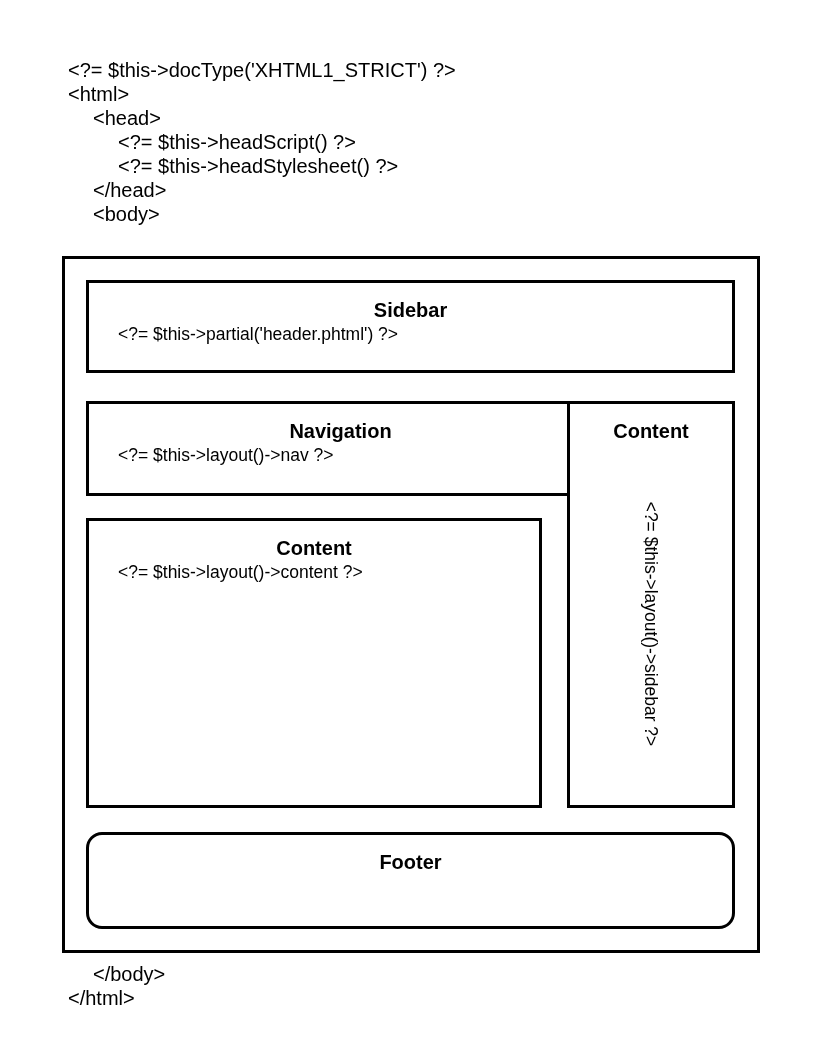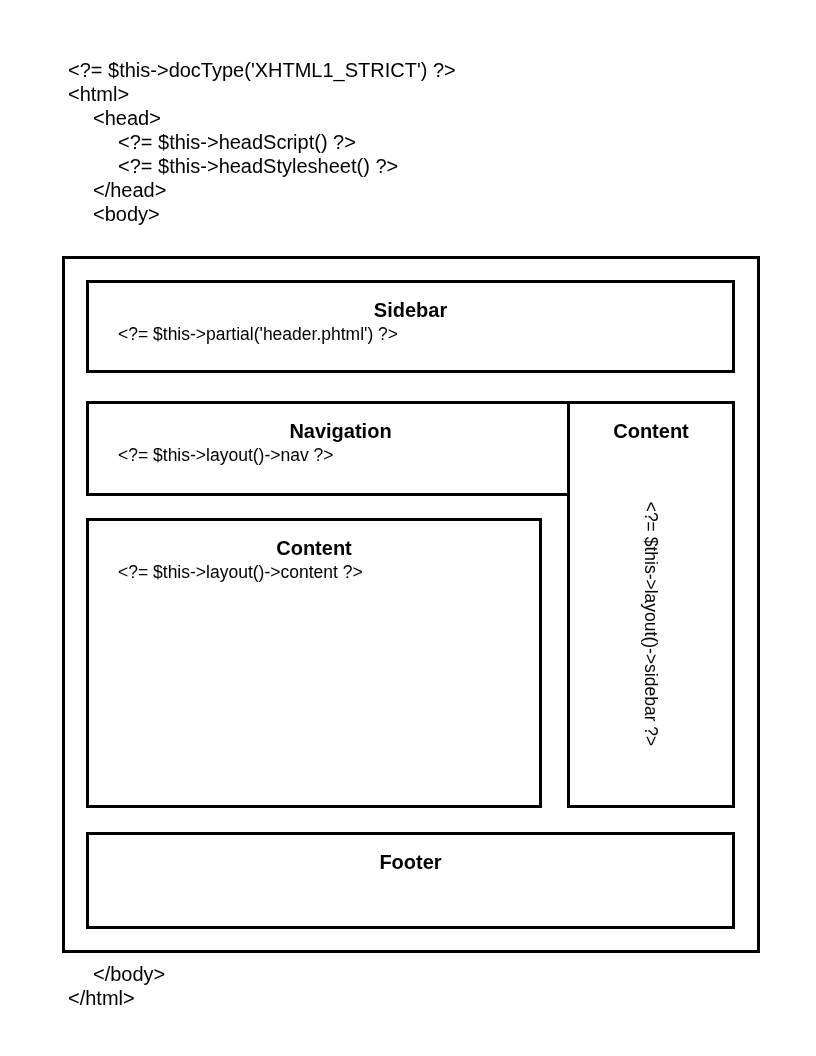--- a/index.html
+++ b/index.html
@@ -31,21 +31,21 @@
   }
   .lbox {
     position: absolute;
     border: 3px solid #000000;
     background: #ffffff;
   }
   #header-box     { left: 21px;  top: 21px;  width: 649px; height: 93px;  }
   #navigation-box { left: 21px;  top: 142px; width: 509px; height: 95px;  }
   #content-box    { left: 21px;  top: 259px; width: 456px; height: 290px; }
   #sidebar-box    { left: 502px; top: 142px; width: 168px; height: 407px; }
-  #footer-box     { left: 21px;  top: 573px; width: 649px; height: 97px;  }
+  #footer-box     { left: 21px;  top: 573px; width: 649px; height: 97px; border-radius: 16px;  }
 
   .box-title {
     text-align: center;
     font-weight: bold;
     font-size: 20px;
     line-height: 26px;
     padding-top: 14px;
   }
   .box-code {
     font-size: 17.5px;

